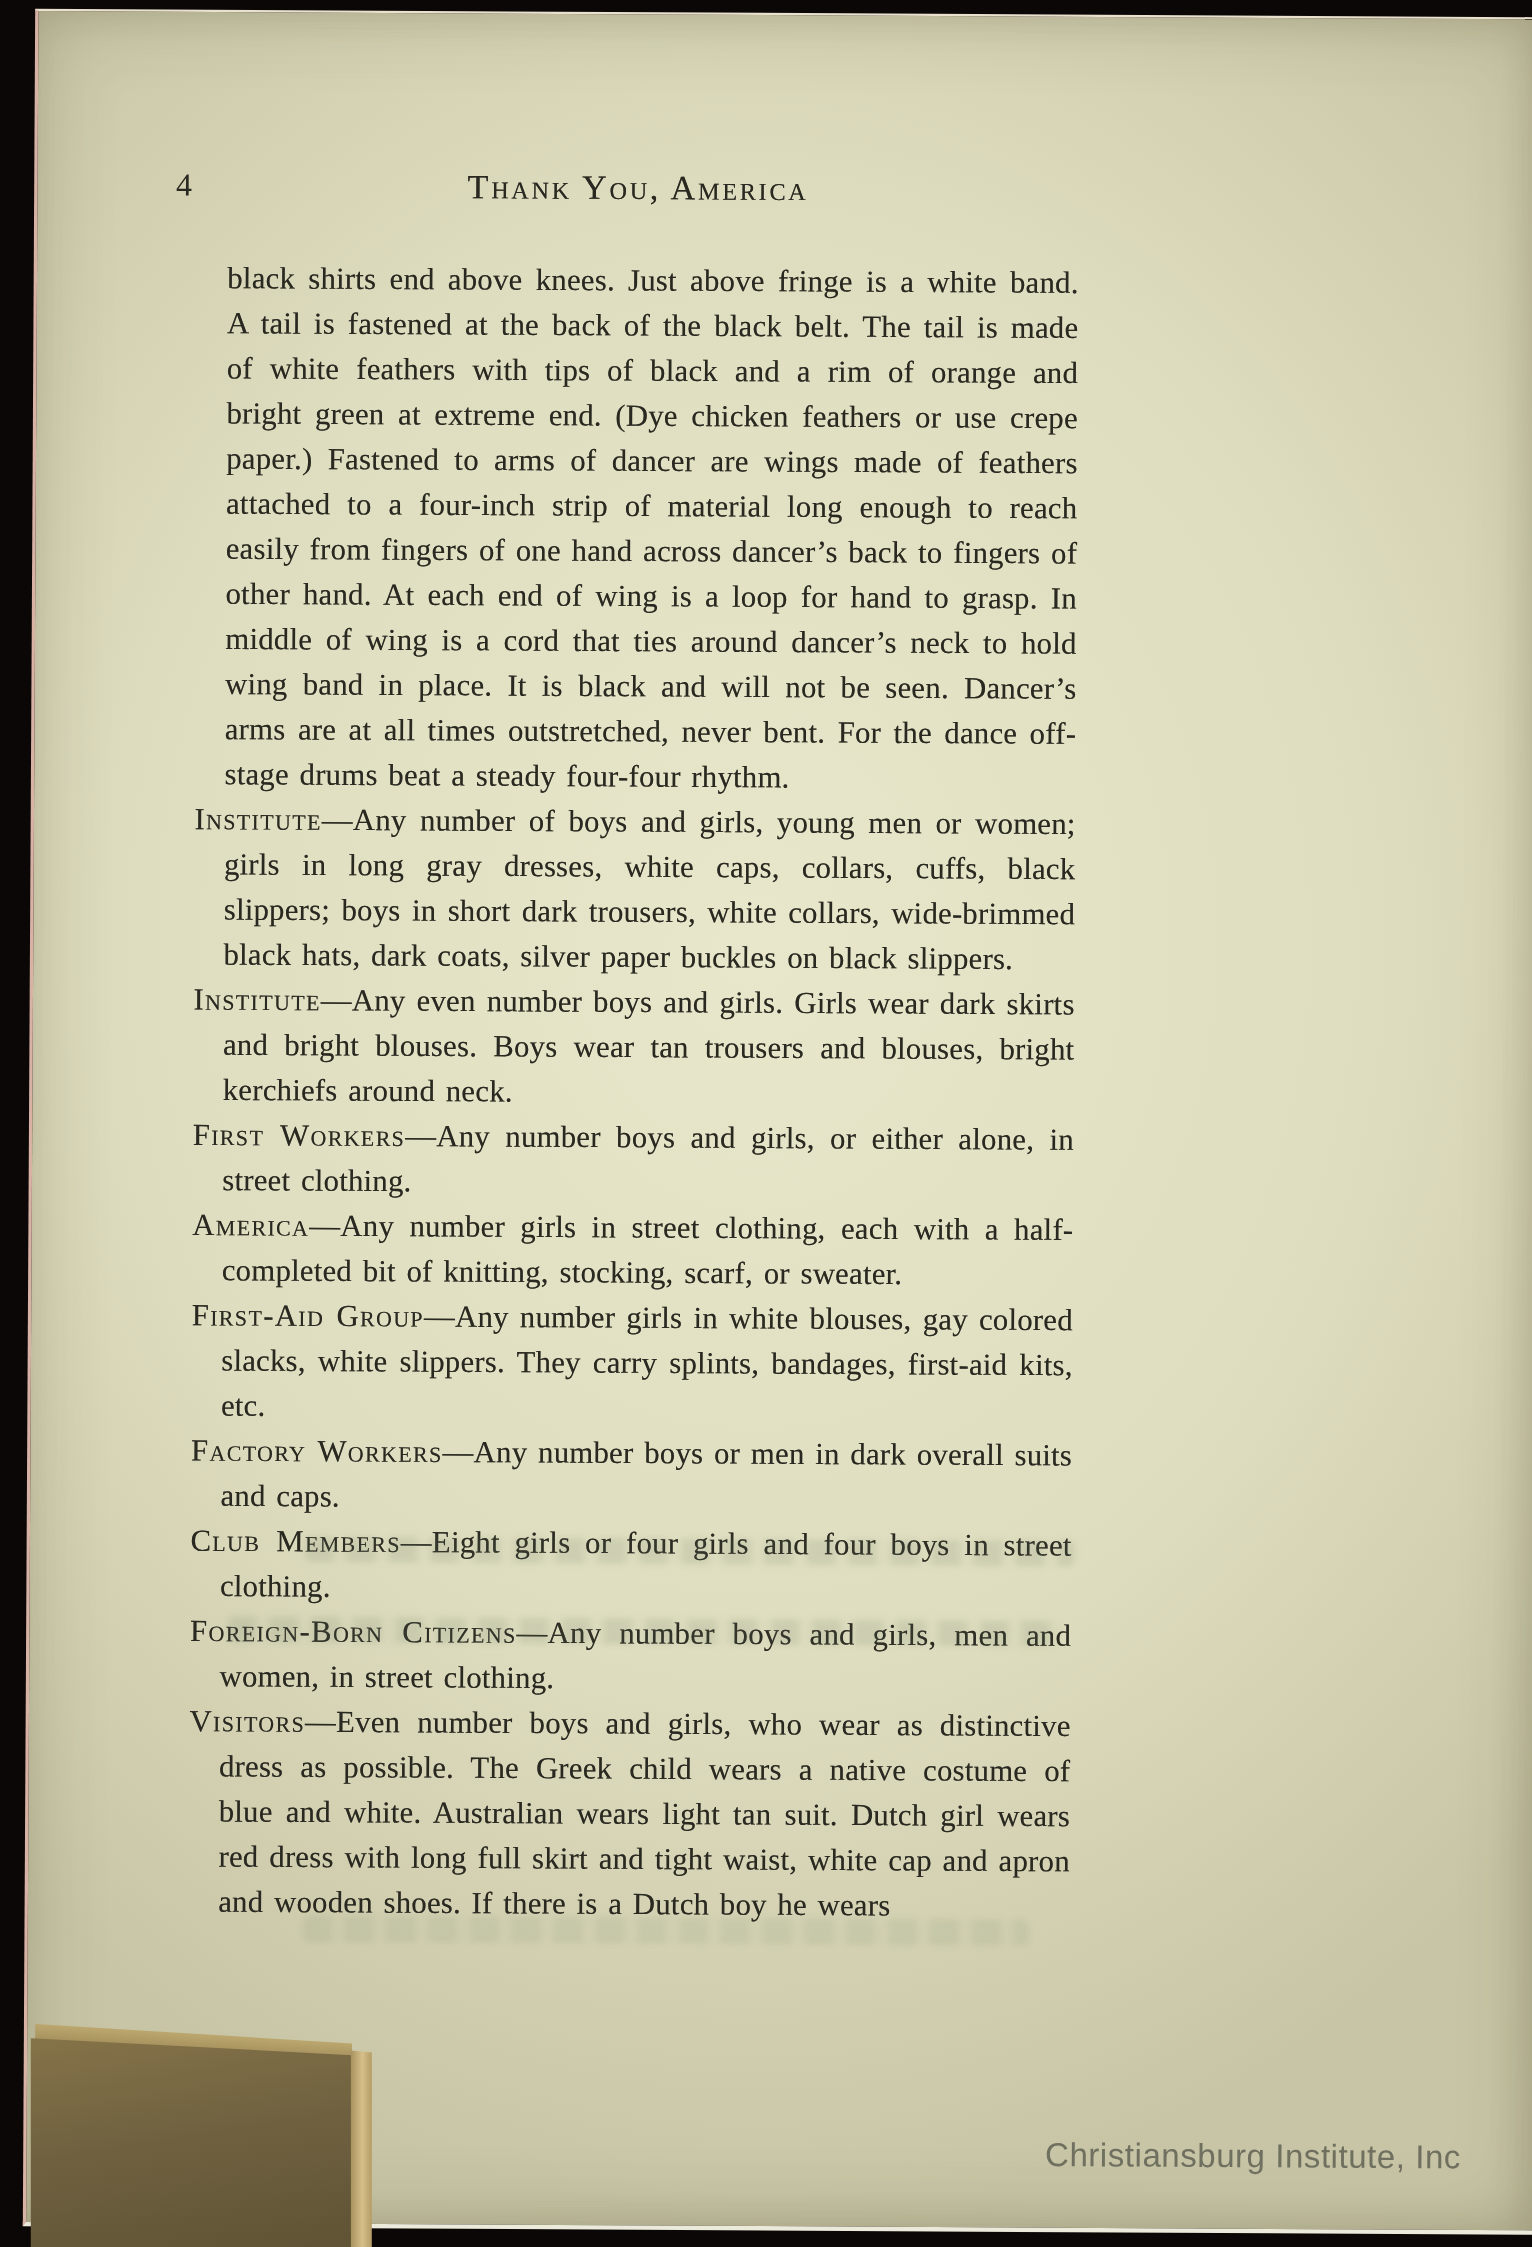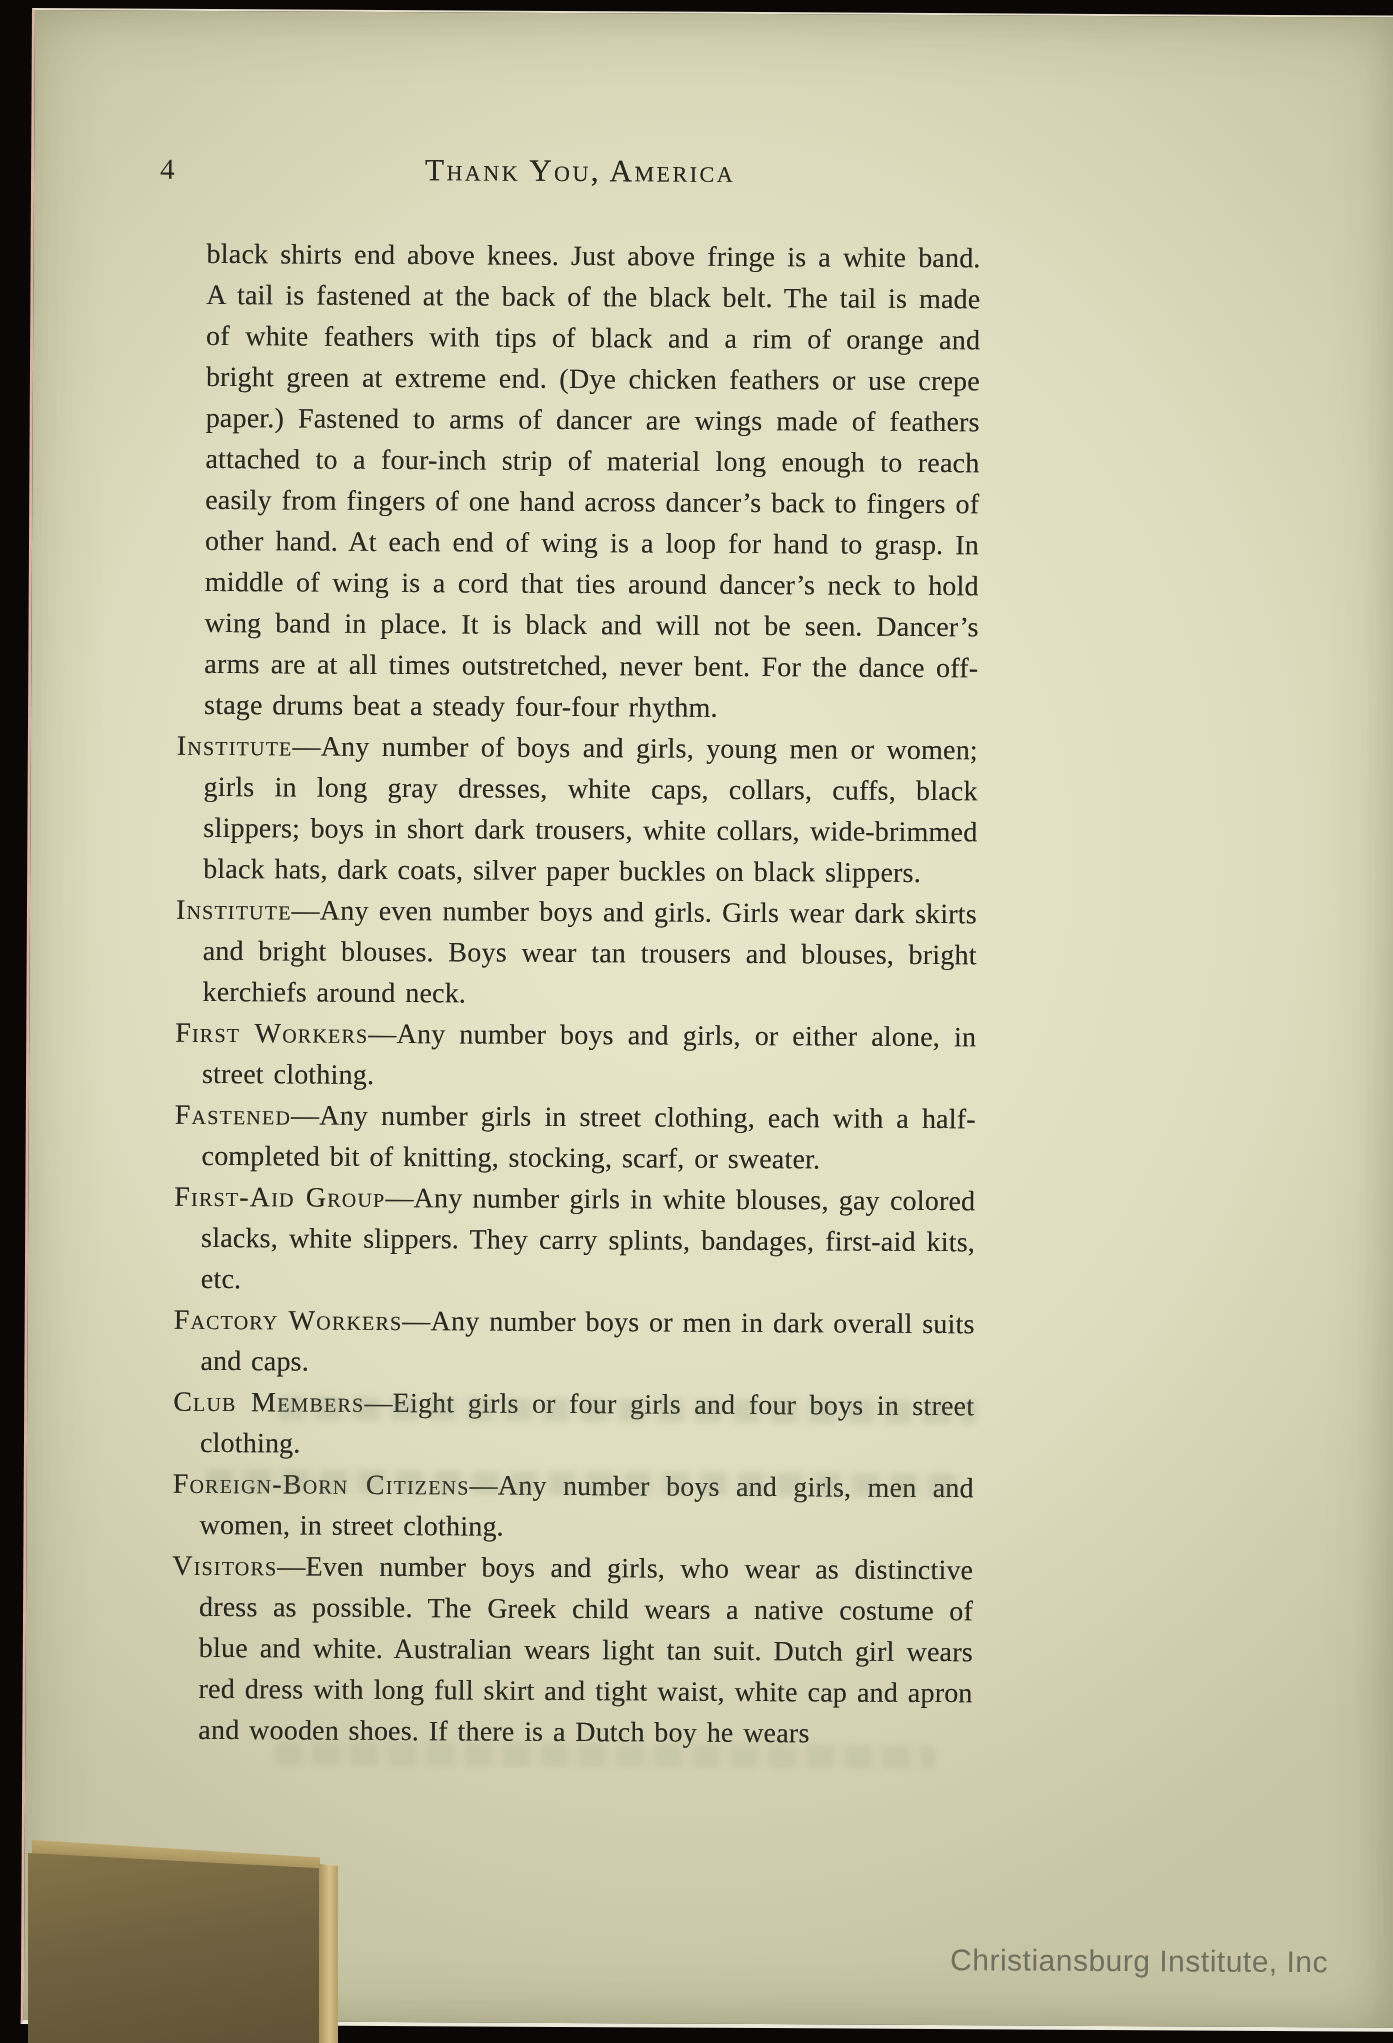--- a/index.html
+++ b/index.html
@@ -129,21 +129,21 @@
       <span class="page-number">4</span>
       <span class="page-title">Thank You, America</span>
     </div>
 
     <div class="body-text">
       <p class="opening">black shirts end above knees. Just above fringe is a white band. A tail is fastened at the back of the black belt. The tail is made of white feathers with tips of black and a rim of orange and bright green at extreme end. (Dye chicken feathers or use crepe paper.) Fastened to arms of dancer are wings made of feathers attached to a four-inch strip of material long enough to reach easily from fingers of one hand across dancer’s back to fingers of other hand. At each end of wing is a loop for hand to grasp. In middle of wing is a cord that ties around dancer’s neck to hold wing band in place. It is black and will not be seen. Dancer’s arms are at all times outstretched, never bent. For the dance off-stage drums beat a steady four-four rhythm.</p>
       <div>
           <p class="entry"><span class="entry-label">Institute</span><span class="entry-text">—Any number of boys and girls, young men or women; girls in long gray dresses, white caps, collars, cuffs, black slippers; boys in short dark trousers, white collars, wide-brimmed black hats, dark coats, silver paper buckles on black slippers.</span></p>
           <p class="entry"><span class="entry-label">Institute</span><span class="entry-text">—Any even number boys and girls. Girls wear dark skirts and bright blouses. Boys wear tan trousers and blouses, bright kerchiefs around neck.</span></p>
           <p class="entry"><span class="entry-label">First Workers</span><span class="entry-text">—Any number boys and girls, or either alone, in street clothing.</span></p>
-          <p class="entry"><span class="entry-label">Fastened</span><span class="entry-text">—Any number girls in street clothing, each with a half-completed bit of knitting, stocking, scarf, or sweater.</span></p>
+          <p class="entry"><span class="entry-label">America</span><span class="entry-text">—Any number girls in street clothing, each with a half-completed bit of knitting, stocking, scarf, or sweater.</span></p>
           <p class="entry"><span class="entry-label">First-Aid Group</span><span class="entry-text">—Any number girls in white blouses, gay colored slacks, white slippers. They carry splints, bandages, first-aid kits, etc.</span></p>
           <p class="entry"><span class="entry-label">Factory Workers</span><span class="entry-text">—Any number boys or men in dark overall suits and caps.</span></p>
           <p class="entry"><span class="entry-label">Club Members</span><span class="entry-text">—Eight girls or four girls and four boys in street clothing.</span></p>
           <p class="entry"><span class="entry-label">Foreign-Born Citizens</span><span class="entry-text">—Any number boys and girls, men and women, in street clothing.</span></p>
           <p class="entry"><span class="entry-label">Visitors</span><span class="entry-text">—Even number boys and girls, who wear as distinctive dress as possible. The Greek child wears a native costume of blue and white. Australian wears light tan suit. Dutch girl wears red dress with long full skirt and tight waist, white cap and apron and wooden shoes. If there is a Dutch boy he wears</span></p>
         </div>
     </div>
 
     <div class="bleed bleed-1"></div>
     <div class="bleed bleed-2"></div>

